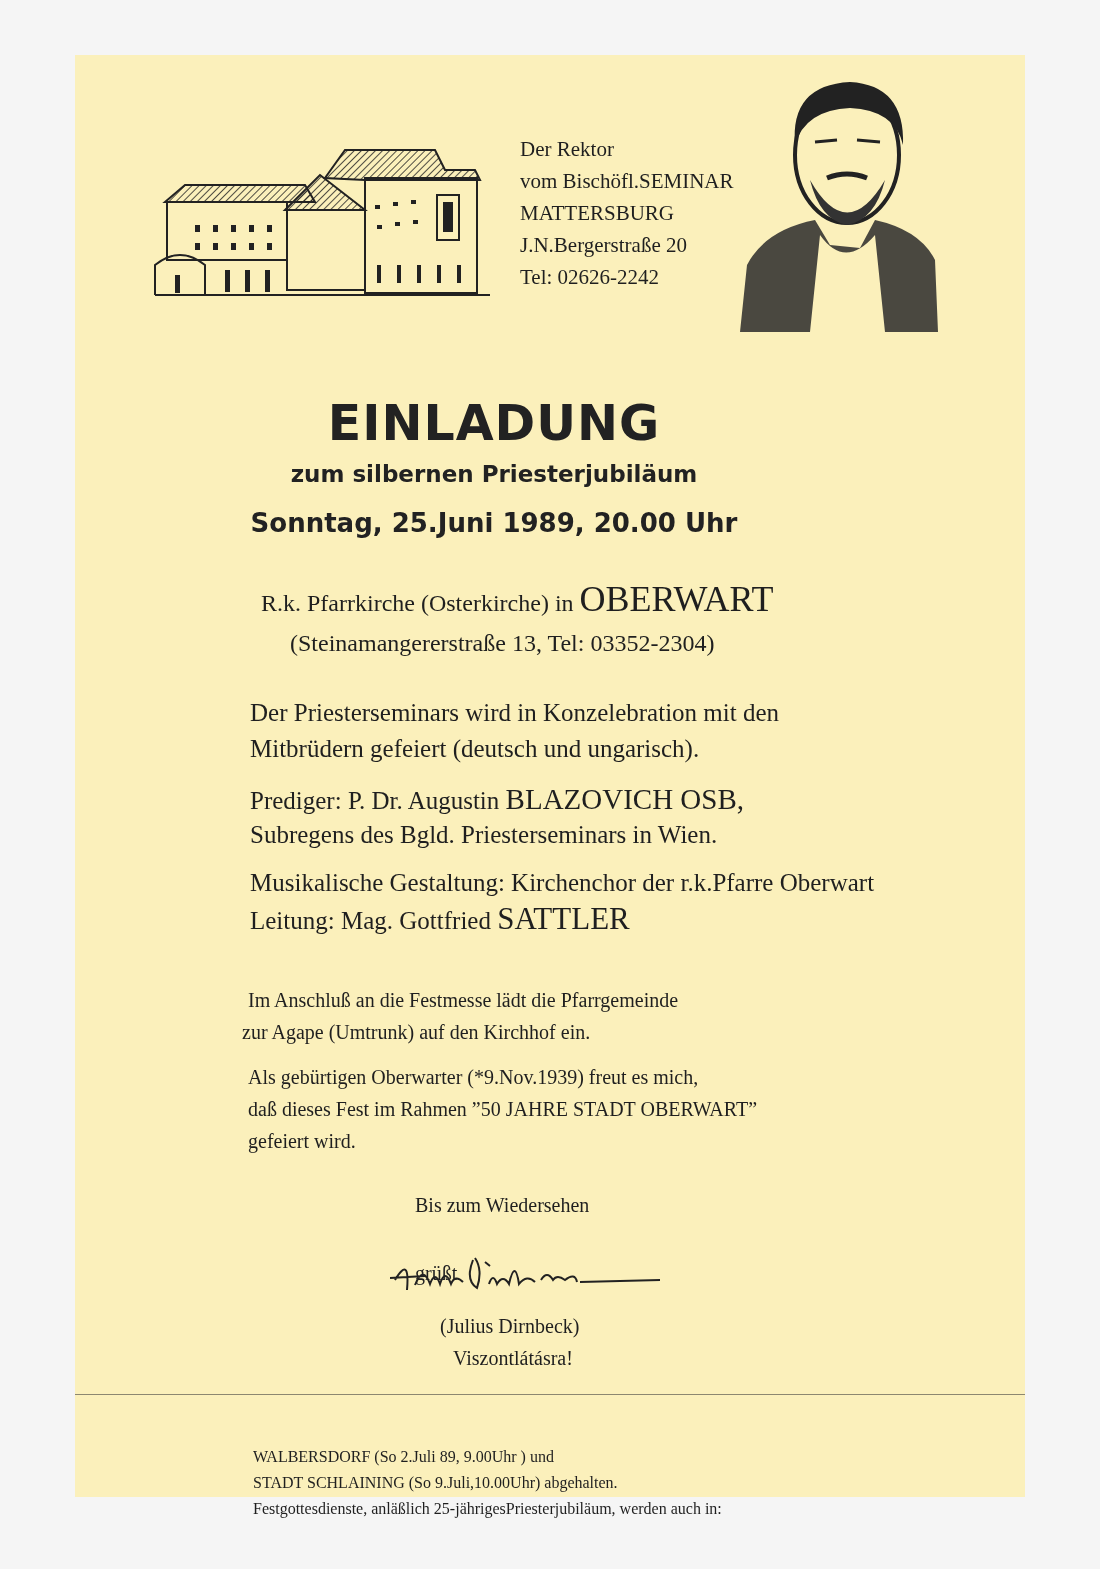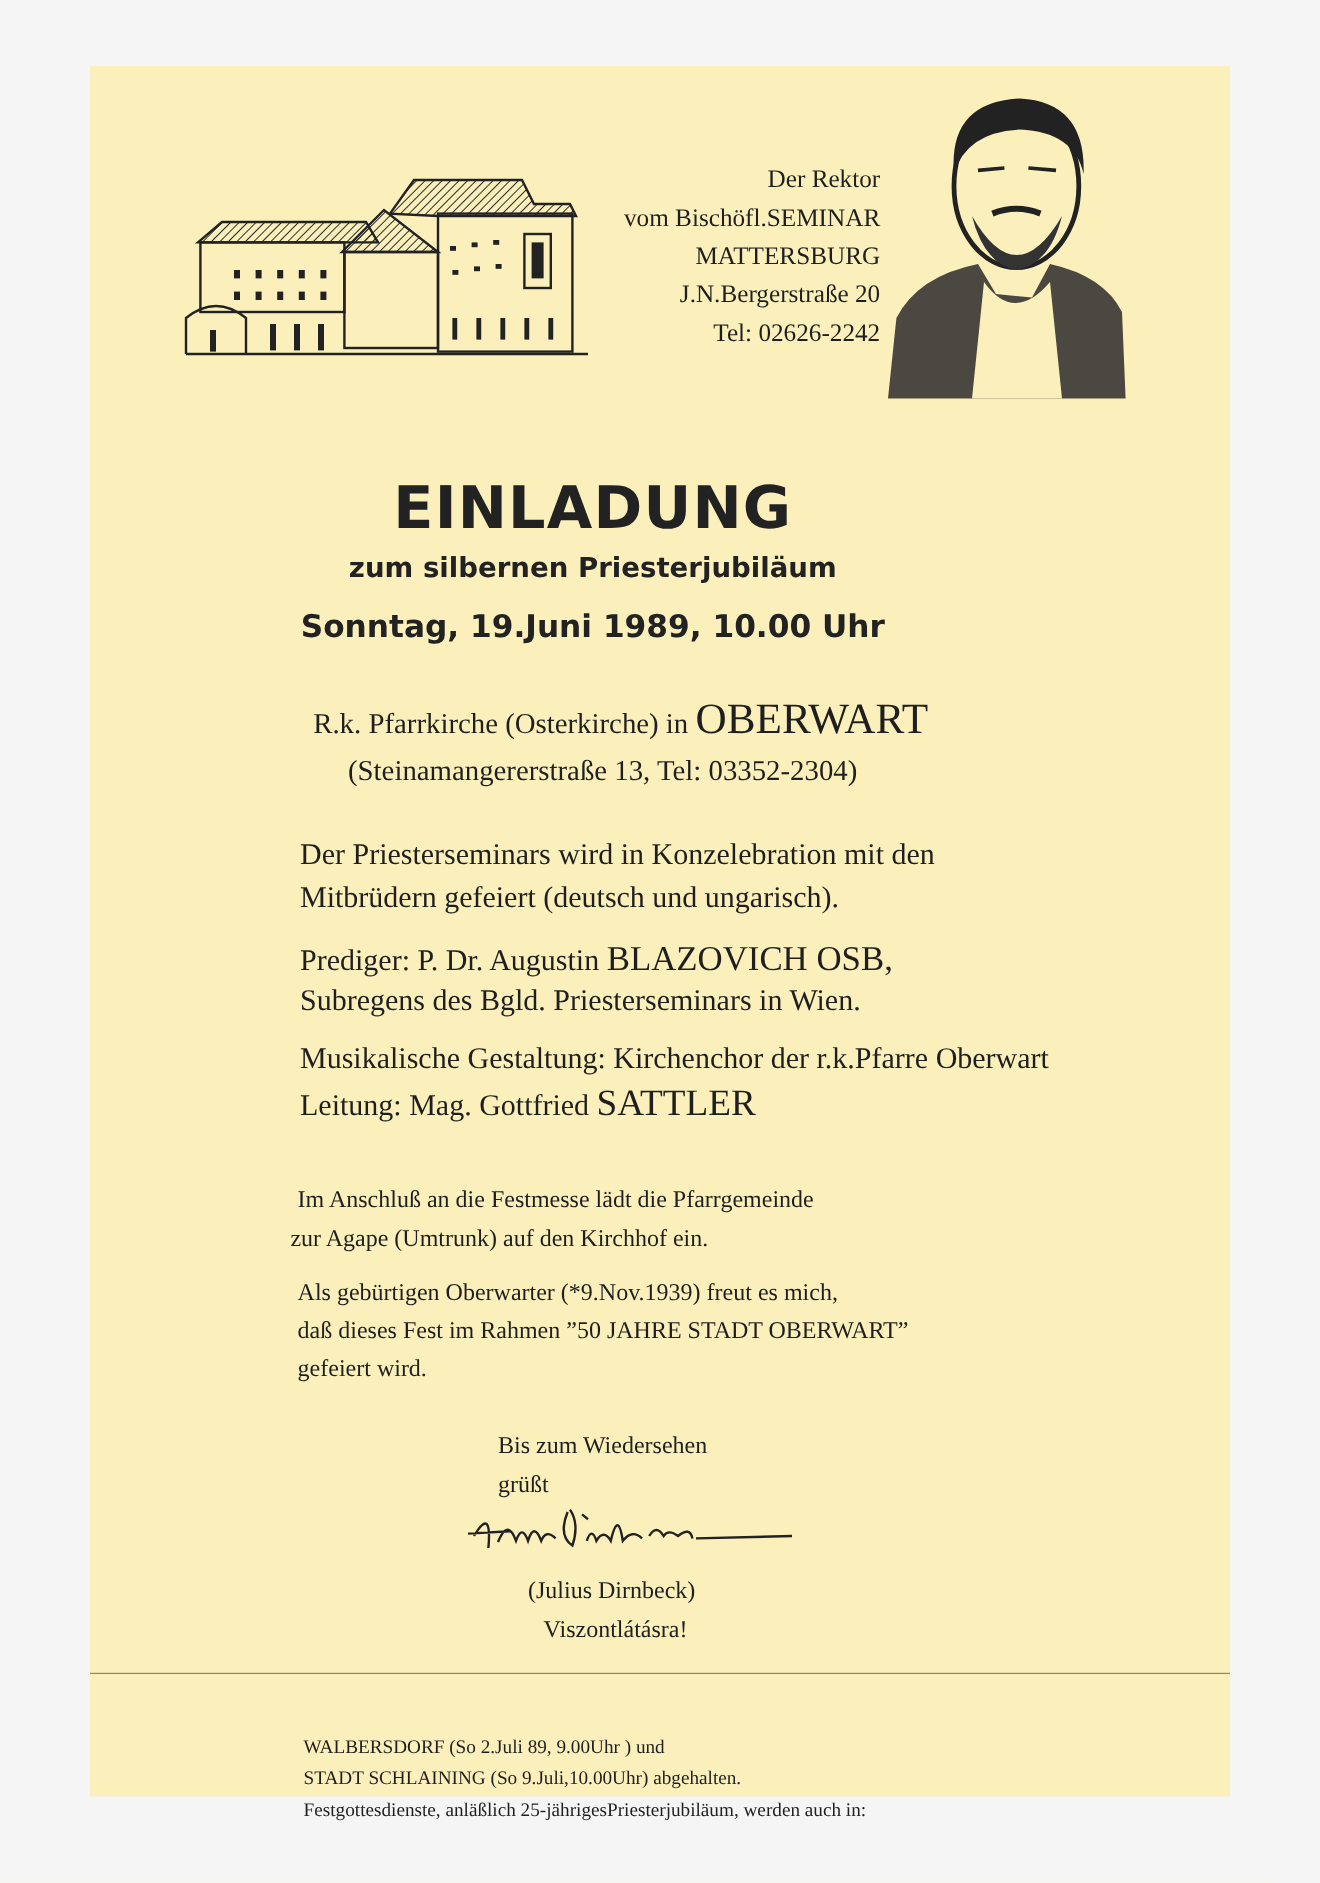--- a/index.html
+++ b/index.html
@@ -11,21 +11,21 @@
     font-family: "Liberation Serif", "DejaVu Serif", serif;
     color: #1f1f1f;
   }
   .paper {
     position: absolute;
     left: 75px; top: 55px;
     width: 950px; height: 1442px;
     background: #fbf0bb;
   }
   .abs { position: absolute; white-space: nowrap; }
-  .addr { left: 520px; top: 133px; font-size: 21px; line-height: 32px; text-align: right; }
+  .addr { left: 520px; top: 133px; font-size: 21px; line-height: 32px; }
   .addr div { height: 32px; }
   .building { position: absolute; left: 145px; top: 140px; }
   .portrait { position: absolute; left: 735px; top: 70px; }
   .title {
     left: 75px; width: 838px; text-align: center;
     font-family: "DejaVu Sans", "Liberation Sans", sans-serif;
     font-weight: bold; color: #222;
   }
   .t1 { top: 395px; font-size: 49px; letter-spacing: 1px; }
   .t2 { top: 461px; font-size: 23px; }
@@ -105,21 +105,21 @@
   <ellipse cx="112" cy="85" rx="52" ry="68" fill="#fbf0bb" stroke="#222" stroke-width="4"></ellipse>
   <path d="M60,75 Q55,15 115,12 Q170,15 168,75 Q160,40 115,38 Q70,40 60,75 Z" fill="#222"></path>
   <path d="M75,110 Q112,175 150,110 Q140,150 112,155 Q85,150 75,110 Z" fill="#333"></path>
   <path d="M92,108 Q112,100 132,108" stroke="#222" stroke-width="5" fill="none"></path>
   <line x1="80" y1="72" x2="102" y2="70" stroke="#222" stroke-width="3"></line>
   <line x1="122" y1="70" x2="145" y2="72" stroke="#222" stroke-width="3"></line>
 </svg>
 
 <div class="abs title t1">EINLADUNG</div>
 <div class="abs title t2">zum silbernen Priesterjubiläum</div>
-<div class="abs title t3">Sonntag, 19.Juni 1989, 10.00 Uhr</div>
+<div class="abs title t3">Sonntag, 25.Juni 1989, 20.00 Uhr</div>
 
 <div class="abs body-text" style="left:250px; top:581px; font-size:24px;margin-left:11px;">
   <span>R.k. Pfarrkirche (Osterkirche)  in</span>
   <span class="big">OBERWART</span>
 </div>
 <div class="abs body-text" style="left:290px; top:625px; font-size:24px;">(Steinamangererstraße 13, Tel: 03352-2304)</div>
 
 <div class="abs body-text" style="left:250px; top:695px;">Der Priesterseminars wird in Konzelebration mit den</div>
 <div class="abs body-text" style="left:250px; top:731px;">Mitbrüdern gefeiert  (deutsch und ungarisch).</div>
 <div class="abs body-text" style="left:250px; top:781px;">
@@ -132,21 +132,21 @@
 </div>
 
 <div class="abs sm" style="left:248px; top:984px;">Im Anschluß an die Festmesse lädt die Pfarrgemeinde</div>
 <div class="abs sm" style="left:242px; top:1016px;">zur Agape (Umtrunk)  auf den Kirchhof ein.</div>
 
 <div class="abs sm" style="left:248px; top:1061px;">Als gebürtigen Oberwarter (*9.Nov.1939)  freut es mich,</div>
 <div class="abs sm" style="left:248px; top:1093px;">daß dieses Fest im Rahmen  ”50 JAHRE STADT OBERWART”</div>
 <div class="abs sm" style="left:248px; top:1125px;">gefeiert wird.</div>
 
 <div class="abs sm" style="left:415px; top:1189px;">Bis zum Wiedersehen</div>
-<div class="abs sm" style="left:415px; top:1221px;">grüßt</div>
+<div class="abs sm" style="left:415px; top:1257px;">grüßt</div>
 <svg class="abs" style="left:385px; top:1250px;" width="285" height="50" viewBox="0 0 285 50">
   <path d="M10,30 Q25,5 22,40 M5,28 L40,26 M30,35 Q38,15 45,34 Q50,20 55,34 Q60,18 66,34 Q70,24 78,32 M88,10 Q80,30 92,38 Q98,20 90,8 M100,12 L105,16 M104,34 Q108,22 112,34 Q118,24 124,34 Q130,8 134,34 Q142,24 150,32 M156,30 Q162,20 168,30 Q172,24 180,30 Q190,22 192,32 M195,32 L275,30" stroke="#222" stroke-width="2" fill="none"></path>
 </svg>
 <div class="abs sm" style="left:440px; top:1310px;">(Julius Dirnbeck)</div>
 <div class="abs sm" style="left:453px; top:1342px;">Viszontlátásra!</div>
 
 <div class="divider"></div>
 
 <div class="abs foot" style="left:253px; top:1496px;">Festgottesdienste, anläßlich 25-jährigesPriesterjubiläum, werden auch in:</div>
 <div class="abs foot" style="left:253px; top:1444px;">WALBERSDORF (So 2.Juli 89, 9.00Uhr ) und</div>

